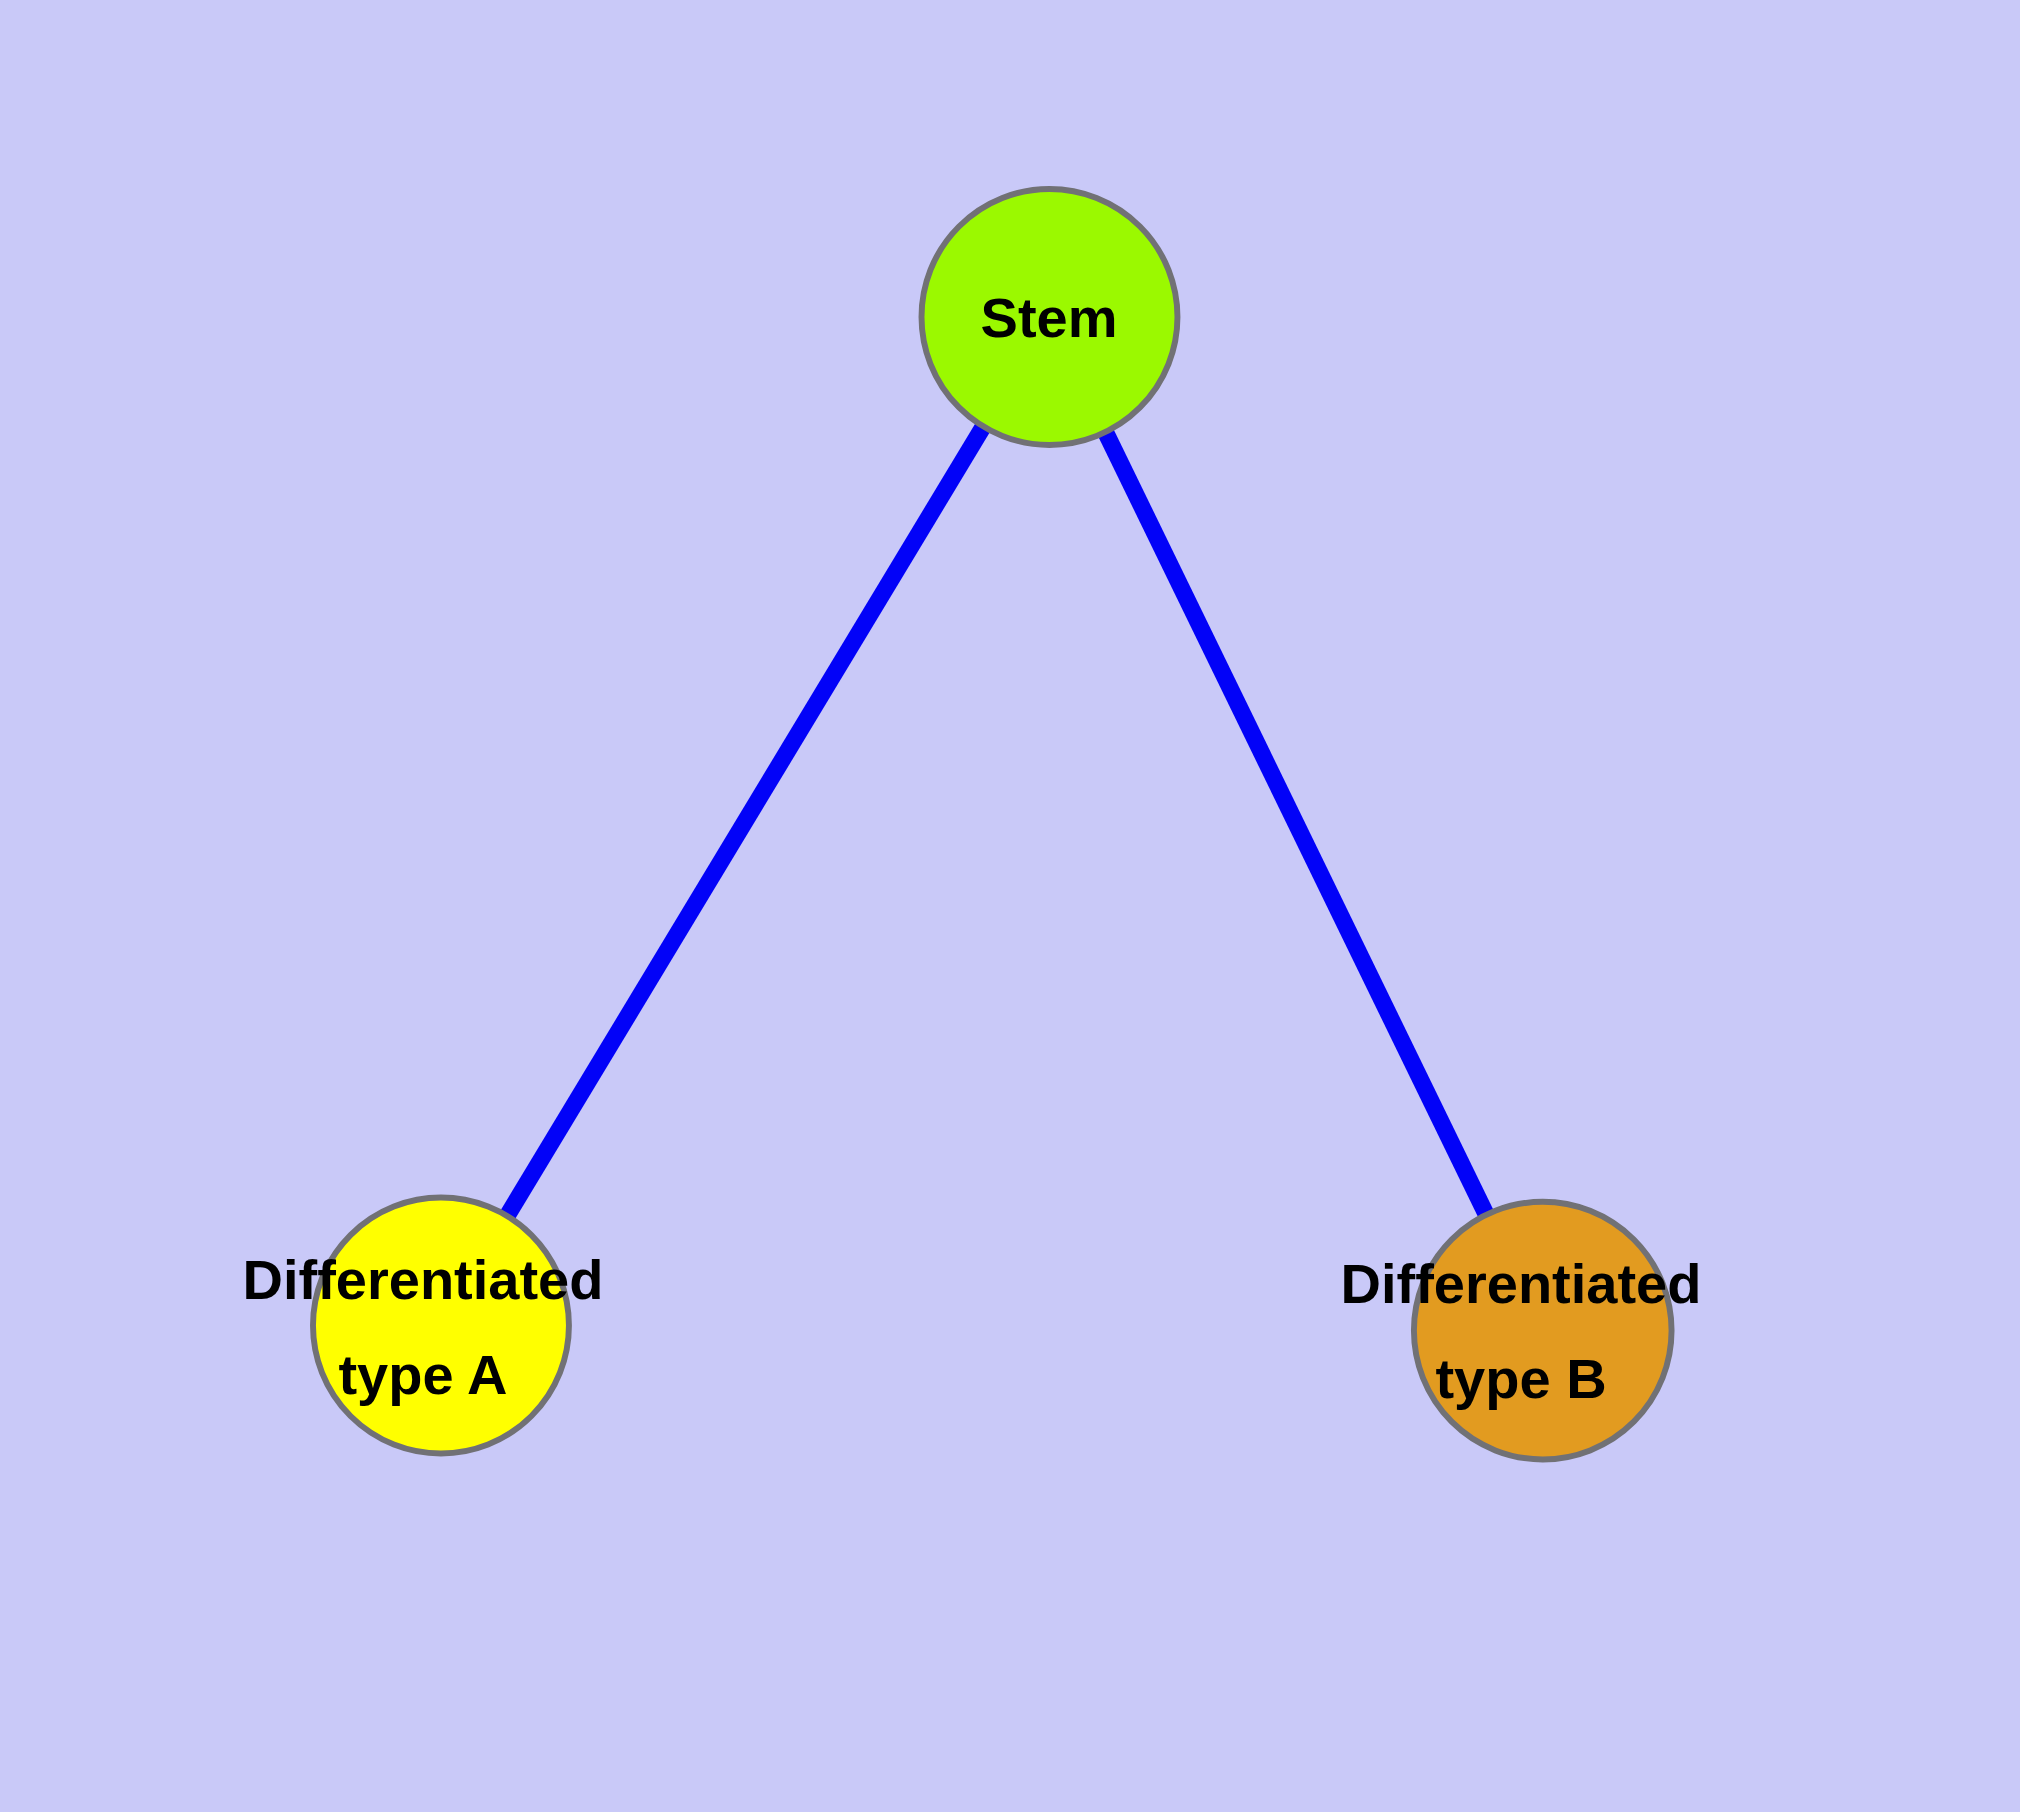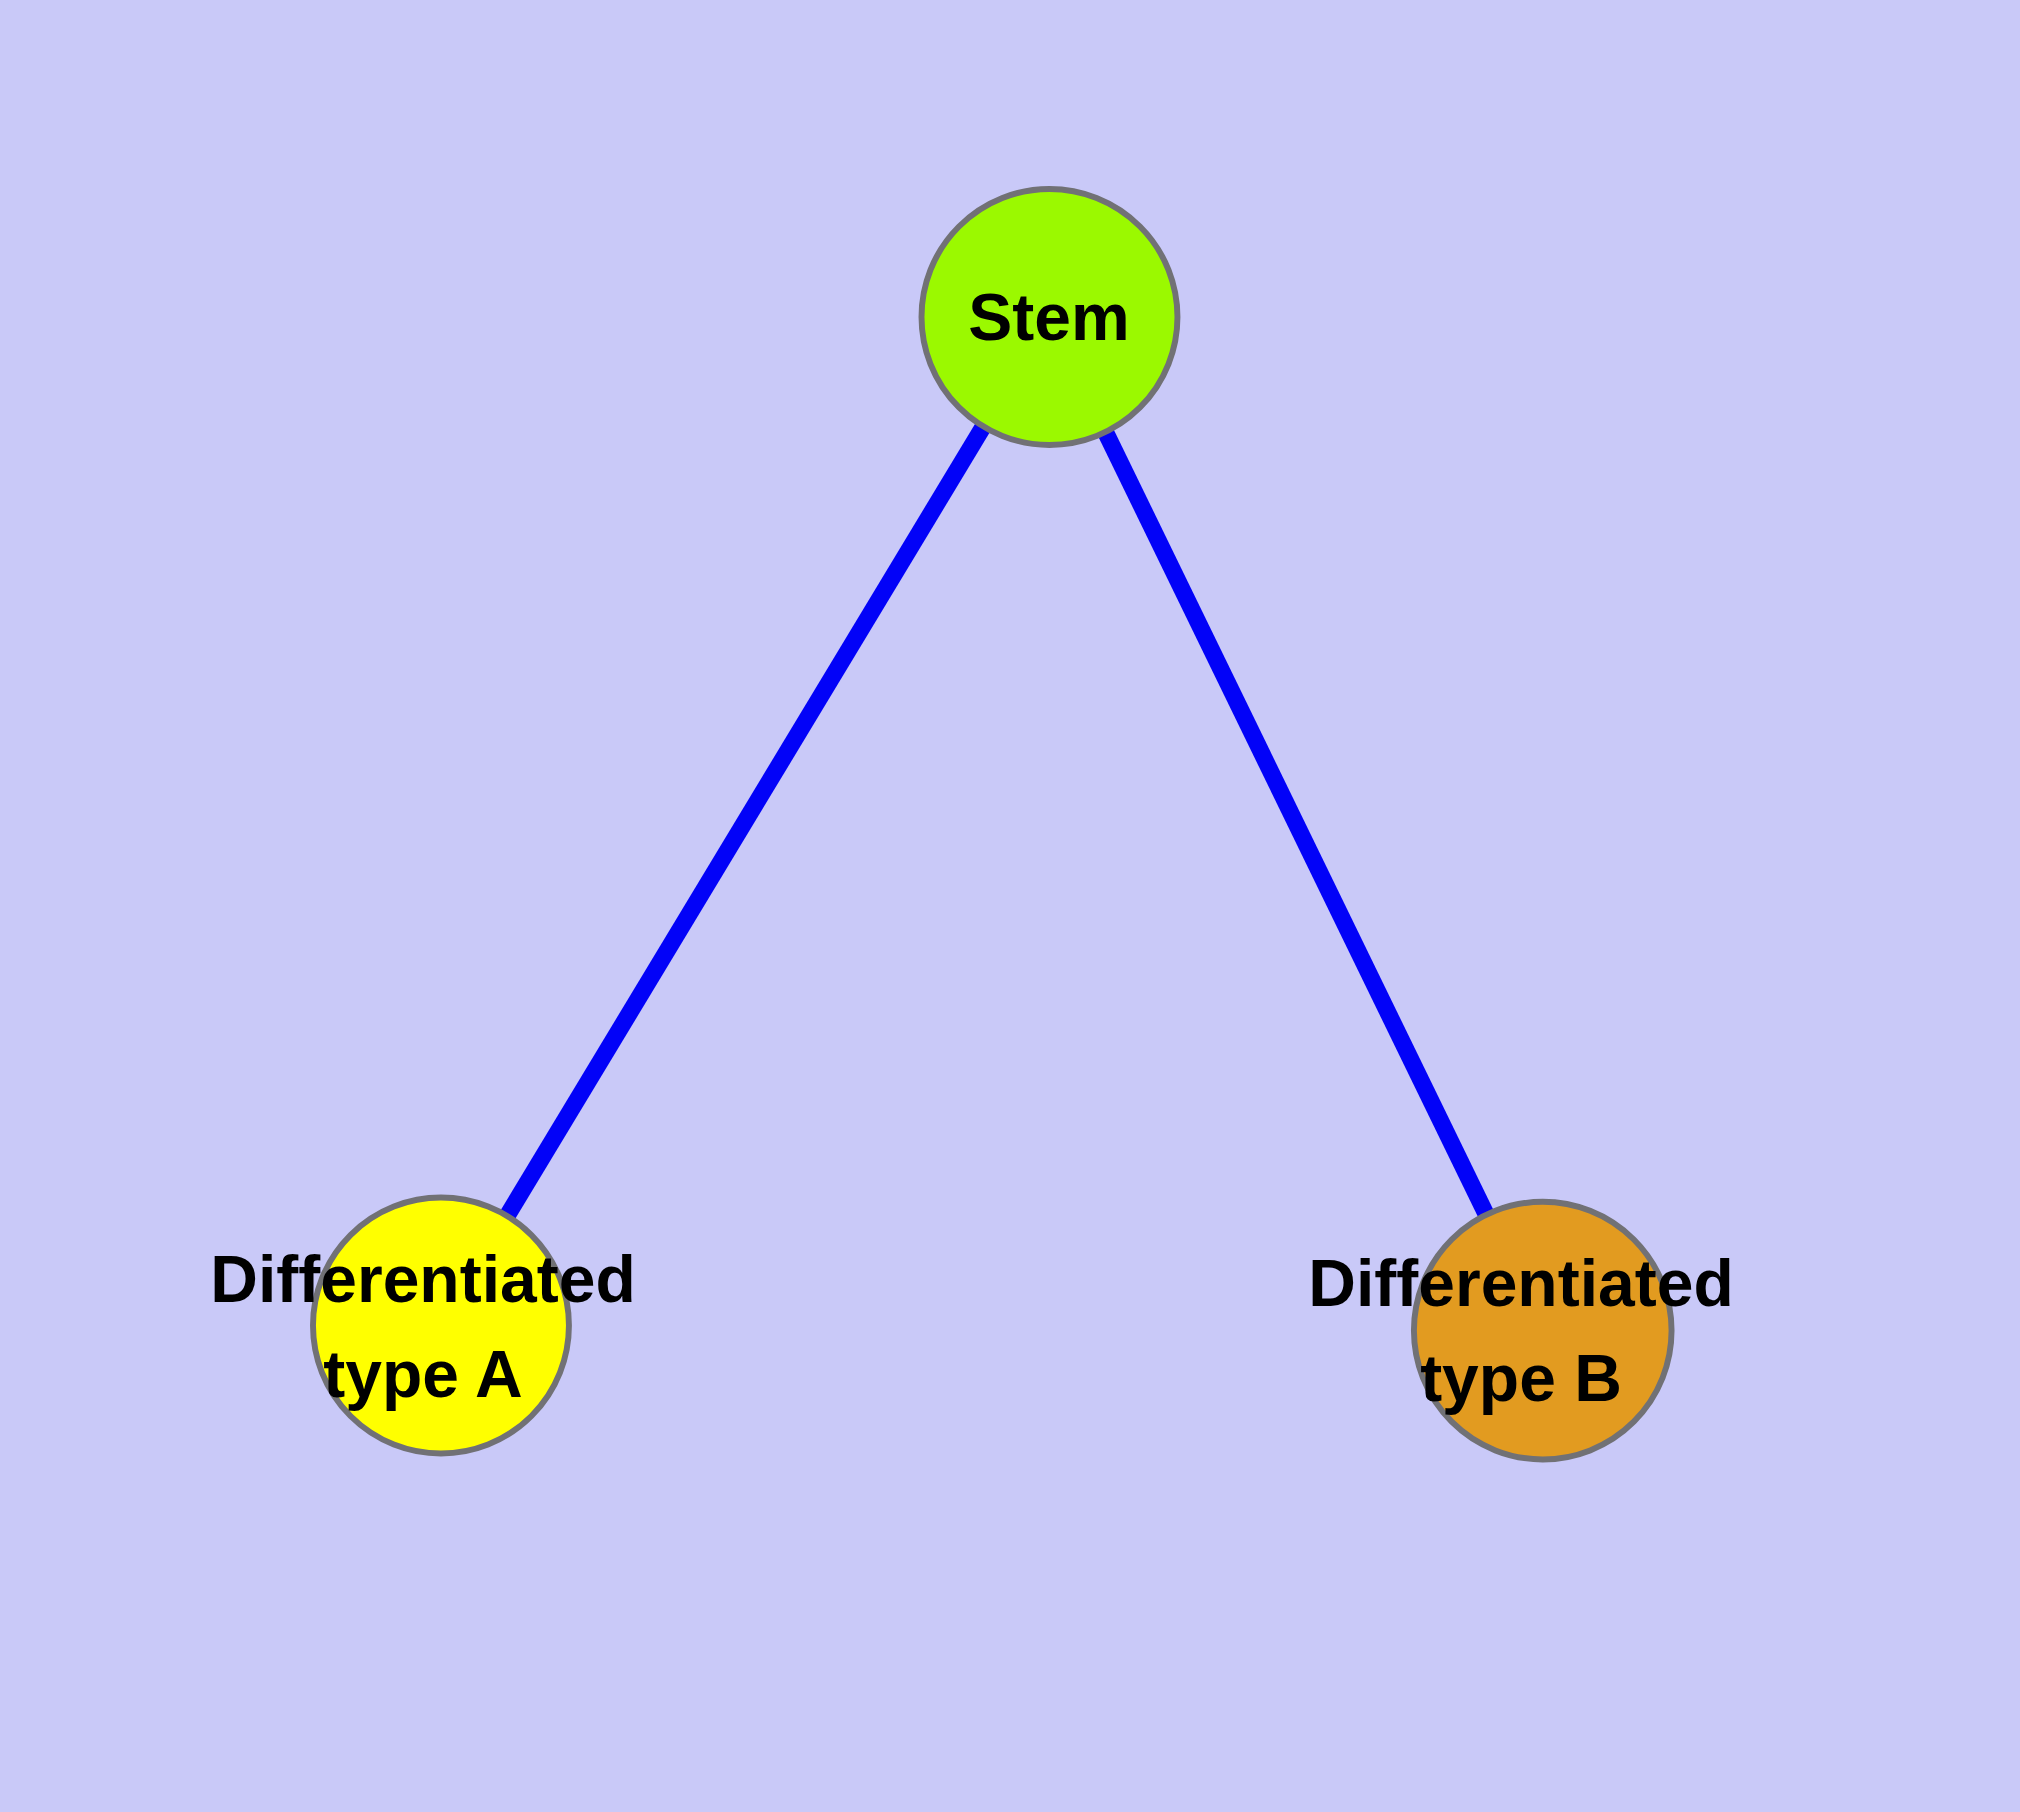--- a/index.html
+++ b/index.html
@@ -22,21 +22,21 @@
   }
   .canvas svg circle {
     stroke: #717175;
     stroke-width: 7;
   }
   .node-label {
     position: absolute;
     transform: translate(-50%, -50%);
     text-align: center;
     font-weight: bold;
-    font-size: 66px;
+    font-size: 56px;
     line-height: 95px;
     color: #000000;
     white-space: pre-line;
     pointer-events: none;
   }
 </style>
 </head>
 <body>
 
 <div class="canvas">

